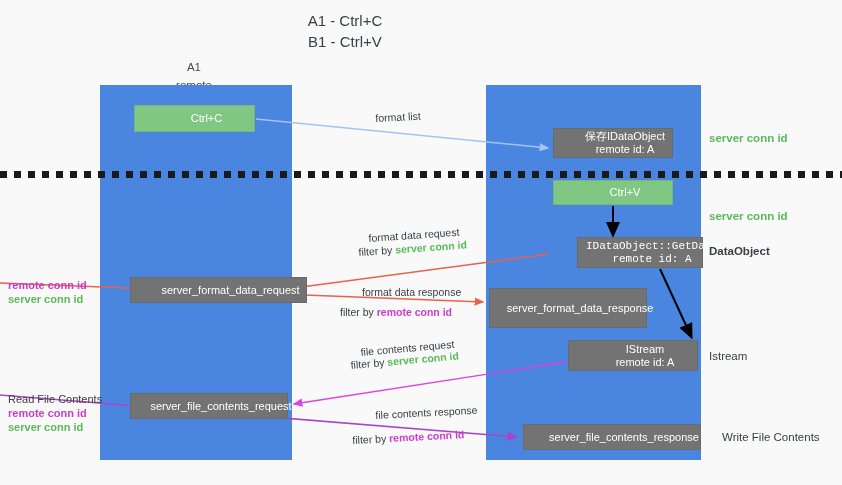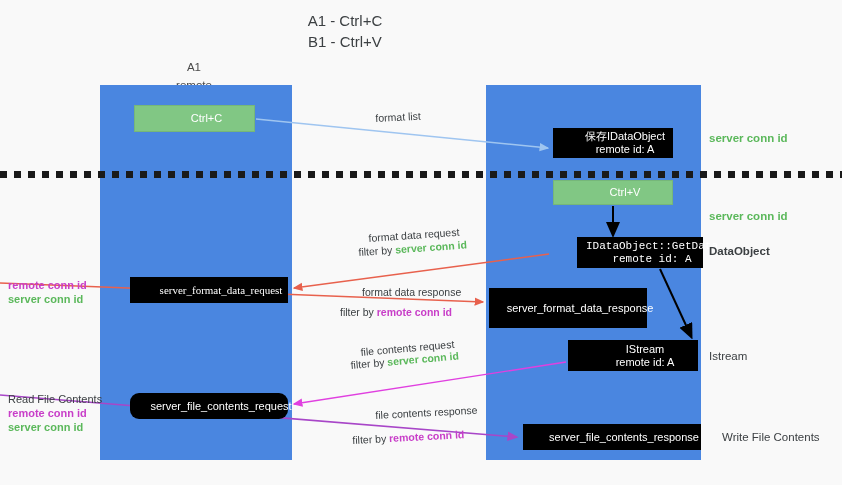--- a/index.html
+++ b/index.html
@@ -48,30 +48,30 @@
     display:flex;align-items:center;justify-content:center;
     text-align:center;
     color:#ffffff;
     font-size:11px;line-height:13px;
     white-space:pre-line;
     border:1px solid rgba(0,0,0,0.08);
     padding-left:24px;
   }
   .green{background:#81c784;}
   .orange{background:#fbb martin;}
-  .orange{background:#000000;}
+  .orange{background:#737373;}
 
   #n-ctrlc{left:134px;top:105px;width:121px;height:27px;}
   #n-save{left:553px;top:128px;width:120px;height:30px;}
   #n-ctrlv{left:553px;top:180px;width:120px;height:25px;text-align:center;}
   #n-getdata{left:577px;top:237px;width:126px;height:31px;font-family:Liberation Mono, monospace;}
   #n-istream{left:568px;top:340px;width:130px;height:31px;}
-  #n-sfdreq{left:130px;top:277px;width:158px;height:26px;font-family:Liberation Serif, serif;}
+  #n-sfdreq{left:130px;top:277px;width:177px;height:26px;}
   #n-sfdres{left:489px;top:288px;width:158px;height:40px;}
-  #n-sfcreq{left:130px;top:393px;width:158px;height:26px;border-radius:9px;}
+  #n-sfcreq{left:130px;top:393px;width:158px;height:26px;}
   #n-sfcres{left:523px;top:424px;width:178px;height:26px;}
 
   
   .rlabel{font-size:11.5px;line-height:15px;white-space:nowrap;}
   .green-txt{color:#5bb85b;font-weight:bold;}
   .purple-txt{color:#c83ec8;font-weight:bold;}
   .plain-txt{color:#3c4043;}
 
   #r-conn1{left:709px;top:131px;}
   #r-conn2{left:709px;top:209px;}

